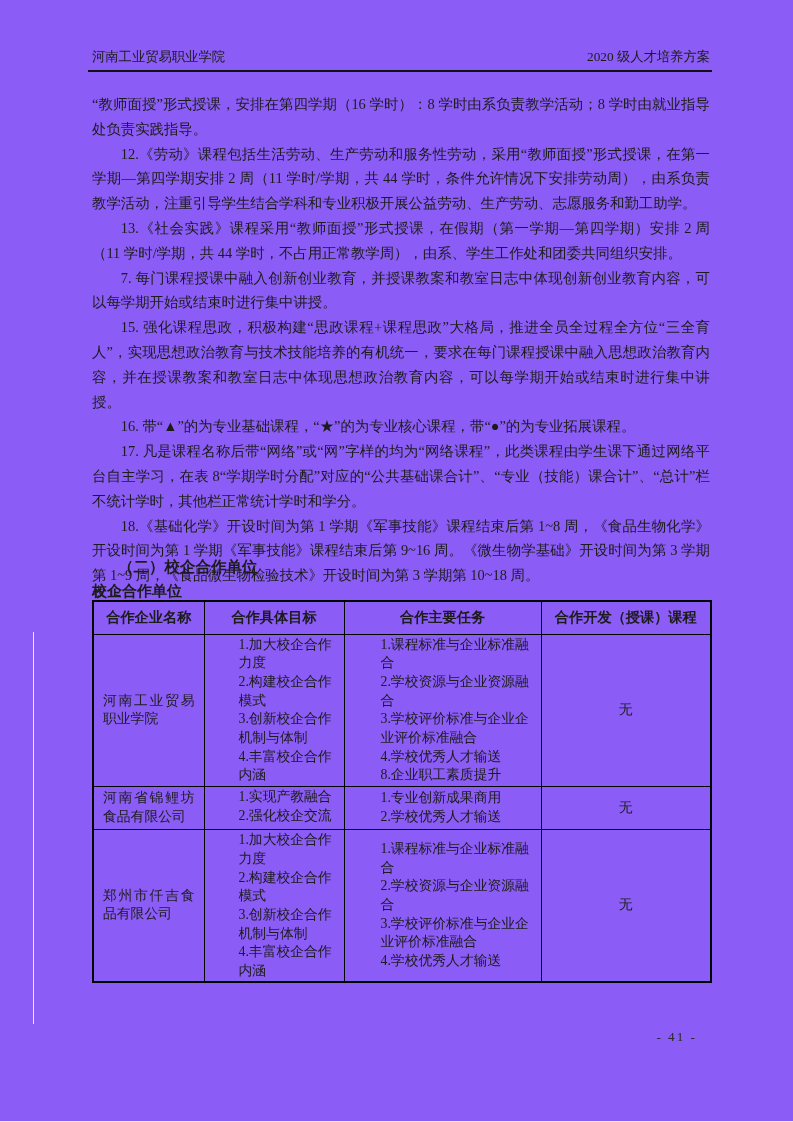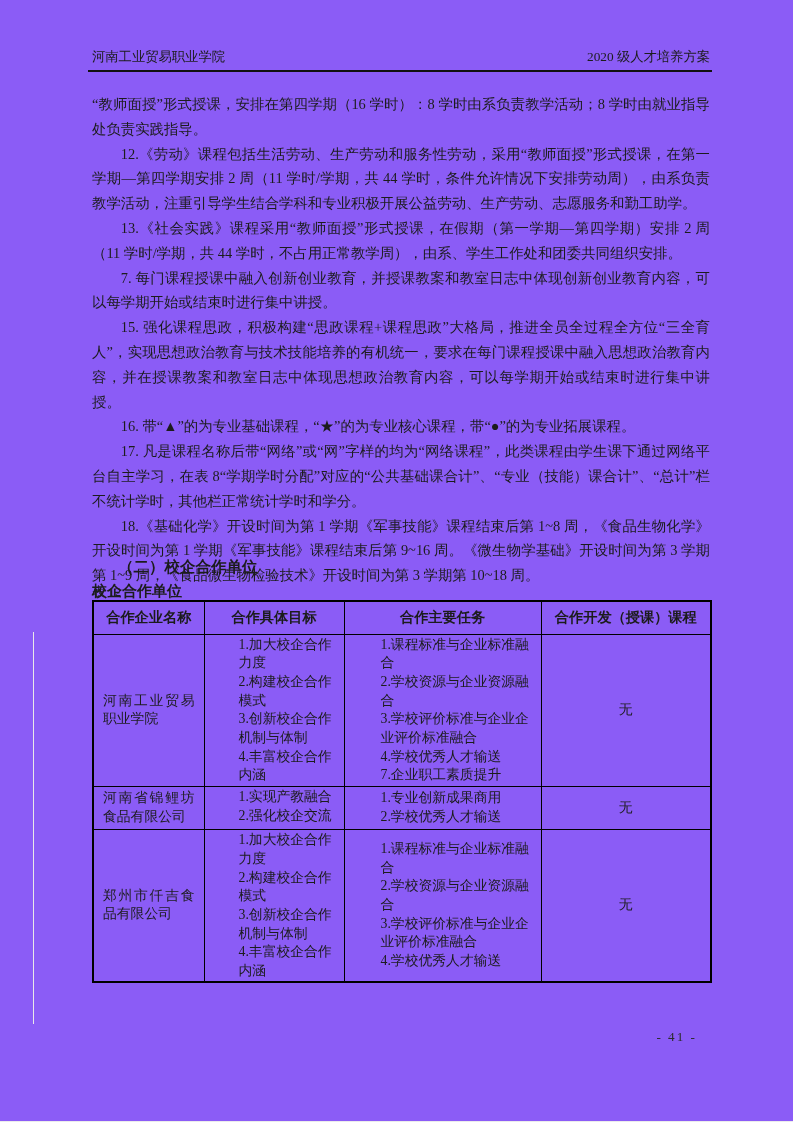--- a/index.html
+++ b/index.html
@@ -147,21 +147,21 @@
             <div class="cell-line">1.加大校企合作力度</div>
             <div class="cell-line">2.构建校企合作模式</div>
             <div class="cell-line">3.创新校企合作机制与体制</div>
             <div class="cell-line">4.丰富校企合作内涵</div>
           </td>
         <td class="cell-tasks">
             <div class="cell-line">1.课程标准与企业标准融合</div>
             <div class="cell-line">2.学校资源与企业资源融合</div>
             <div class="cell-line">3.学校评价标准与企业企业评价标准融合</div>
             <div class="cell-line">4.学校优秀人才输送</div>
-            <div class="cell-line">7.企业职工素质提升</div>
+            <div class="cell-line">8.企业职工素质提升</div>
           </td>
         <td class="cell-courses">无</td>
       </tr>
       <tr class="row-short">
         <td class="cell-company">河南省锦鲤坊食品有限公司</td>
         <td class="cell-goals">
             <div class="cell-line">1.实现产教融合</div>
             <div class="cell-line">2.强化校企交流</div>
           </td>
         <td class="cell-tasks">

